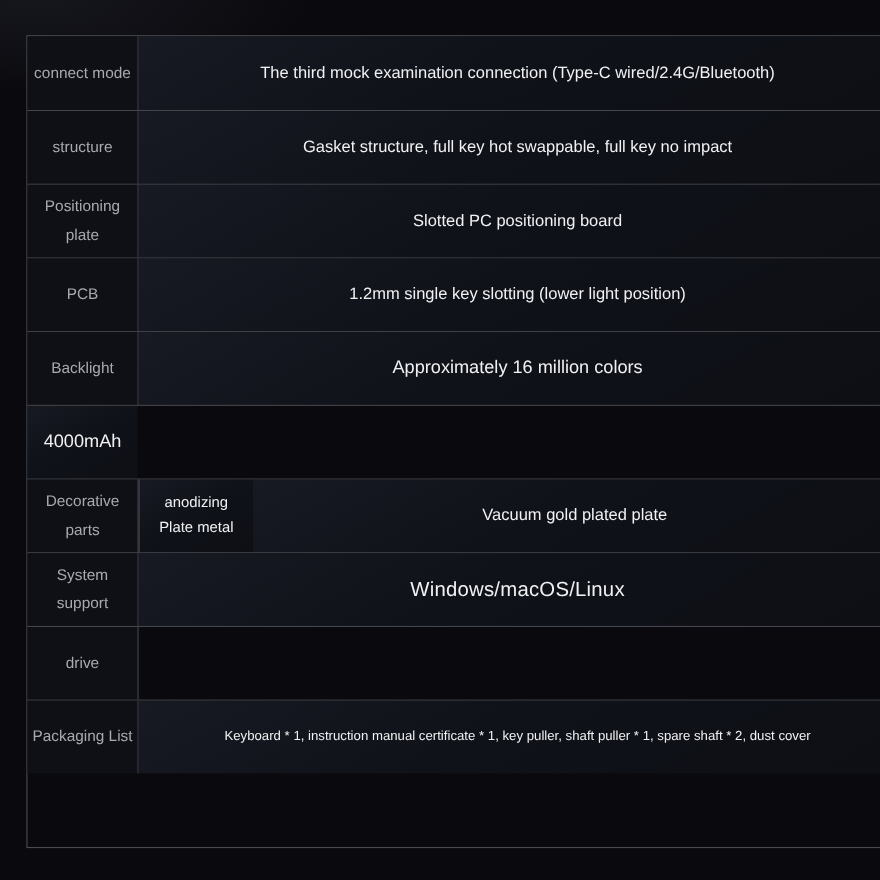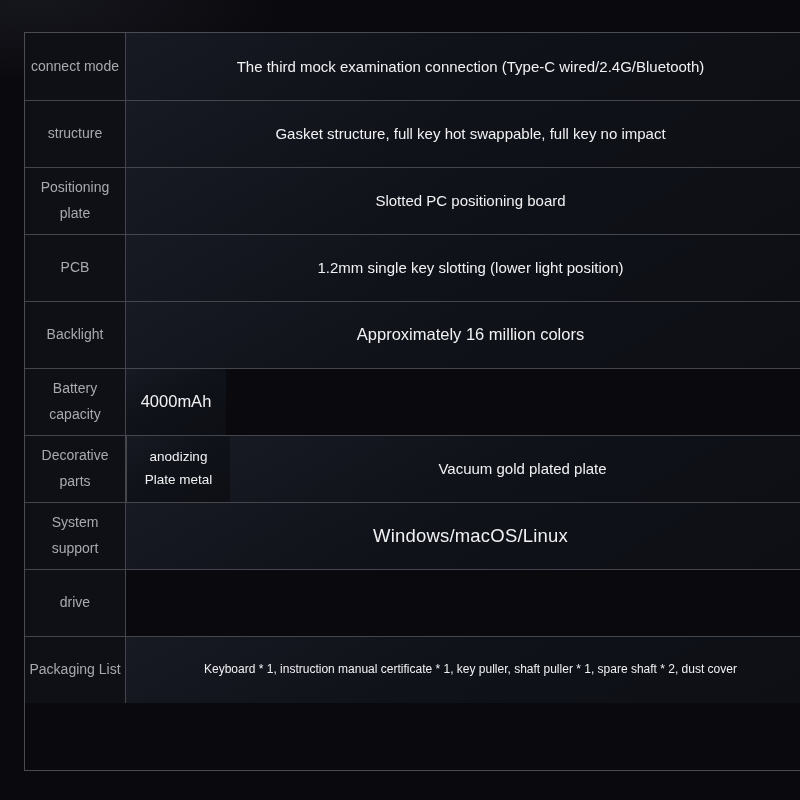--- a/index.html
+++ b/index.html
@@ -65,21 +65,20 @@
     <div class="cell label">PCB</div>
     <div class="cell value">1.2mm single key slotting (lower light position)</div>
   </div>
 
   <div class="row">
     <div class="cell label">Backlight</div>
     <div class="cell value lg">Approximately 16 million colors</div>
   </div>
 
   <div class="row">
-    <div class="cell label">Battery capacity</div>
     <div class="cell value lg split-first">4000mAh</div>
   </div>
 
   <div class="row">
     <div class="cell label">Decorative parts</div>
     <div class="cell value narrow split-right">anodizing Plate metal</div>
     <div class="cell value">Vacuum gold plated plate</div>
   </div>
 
   <div class="row">

